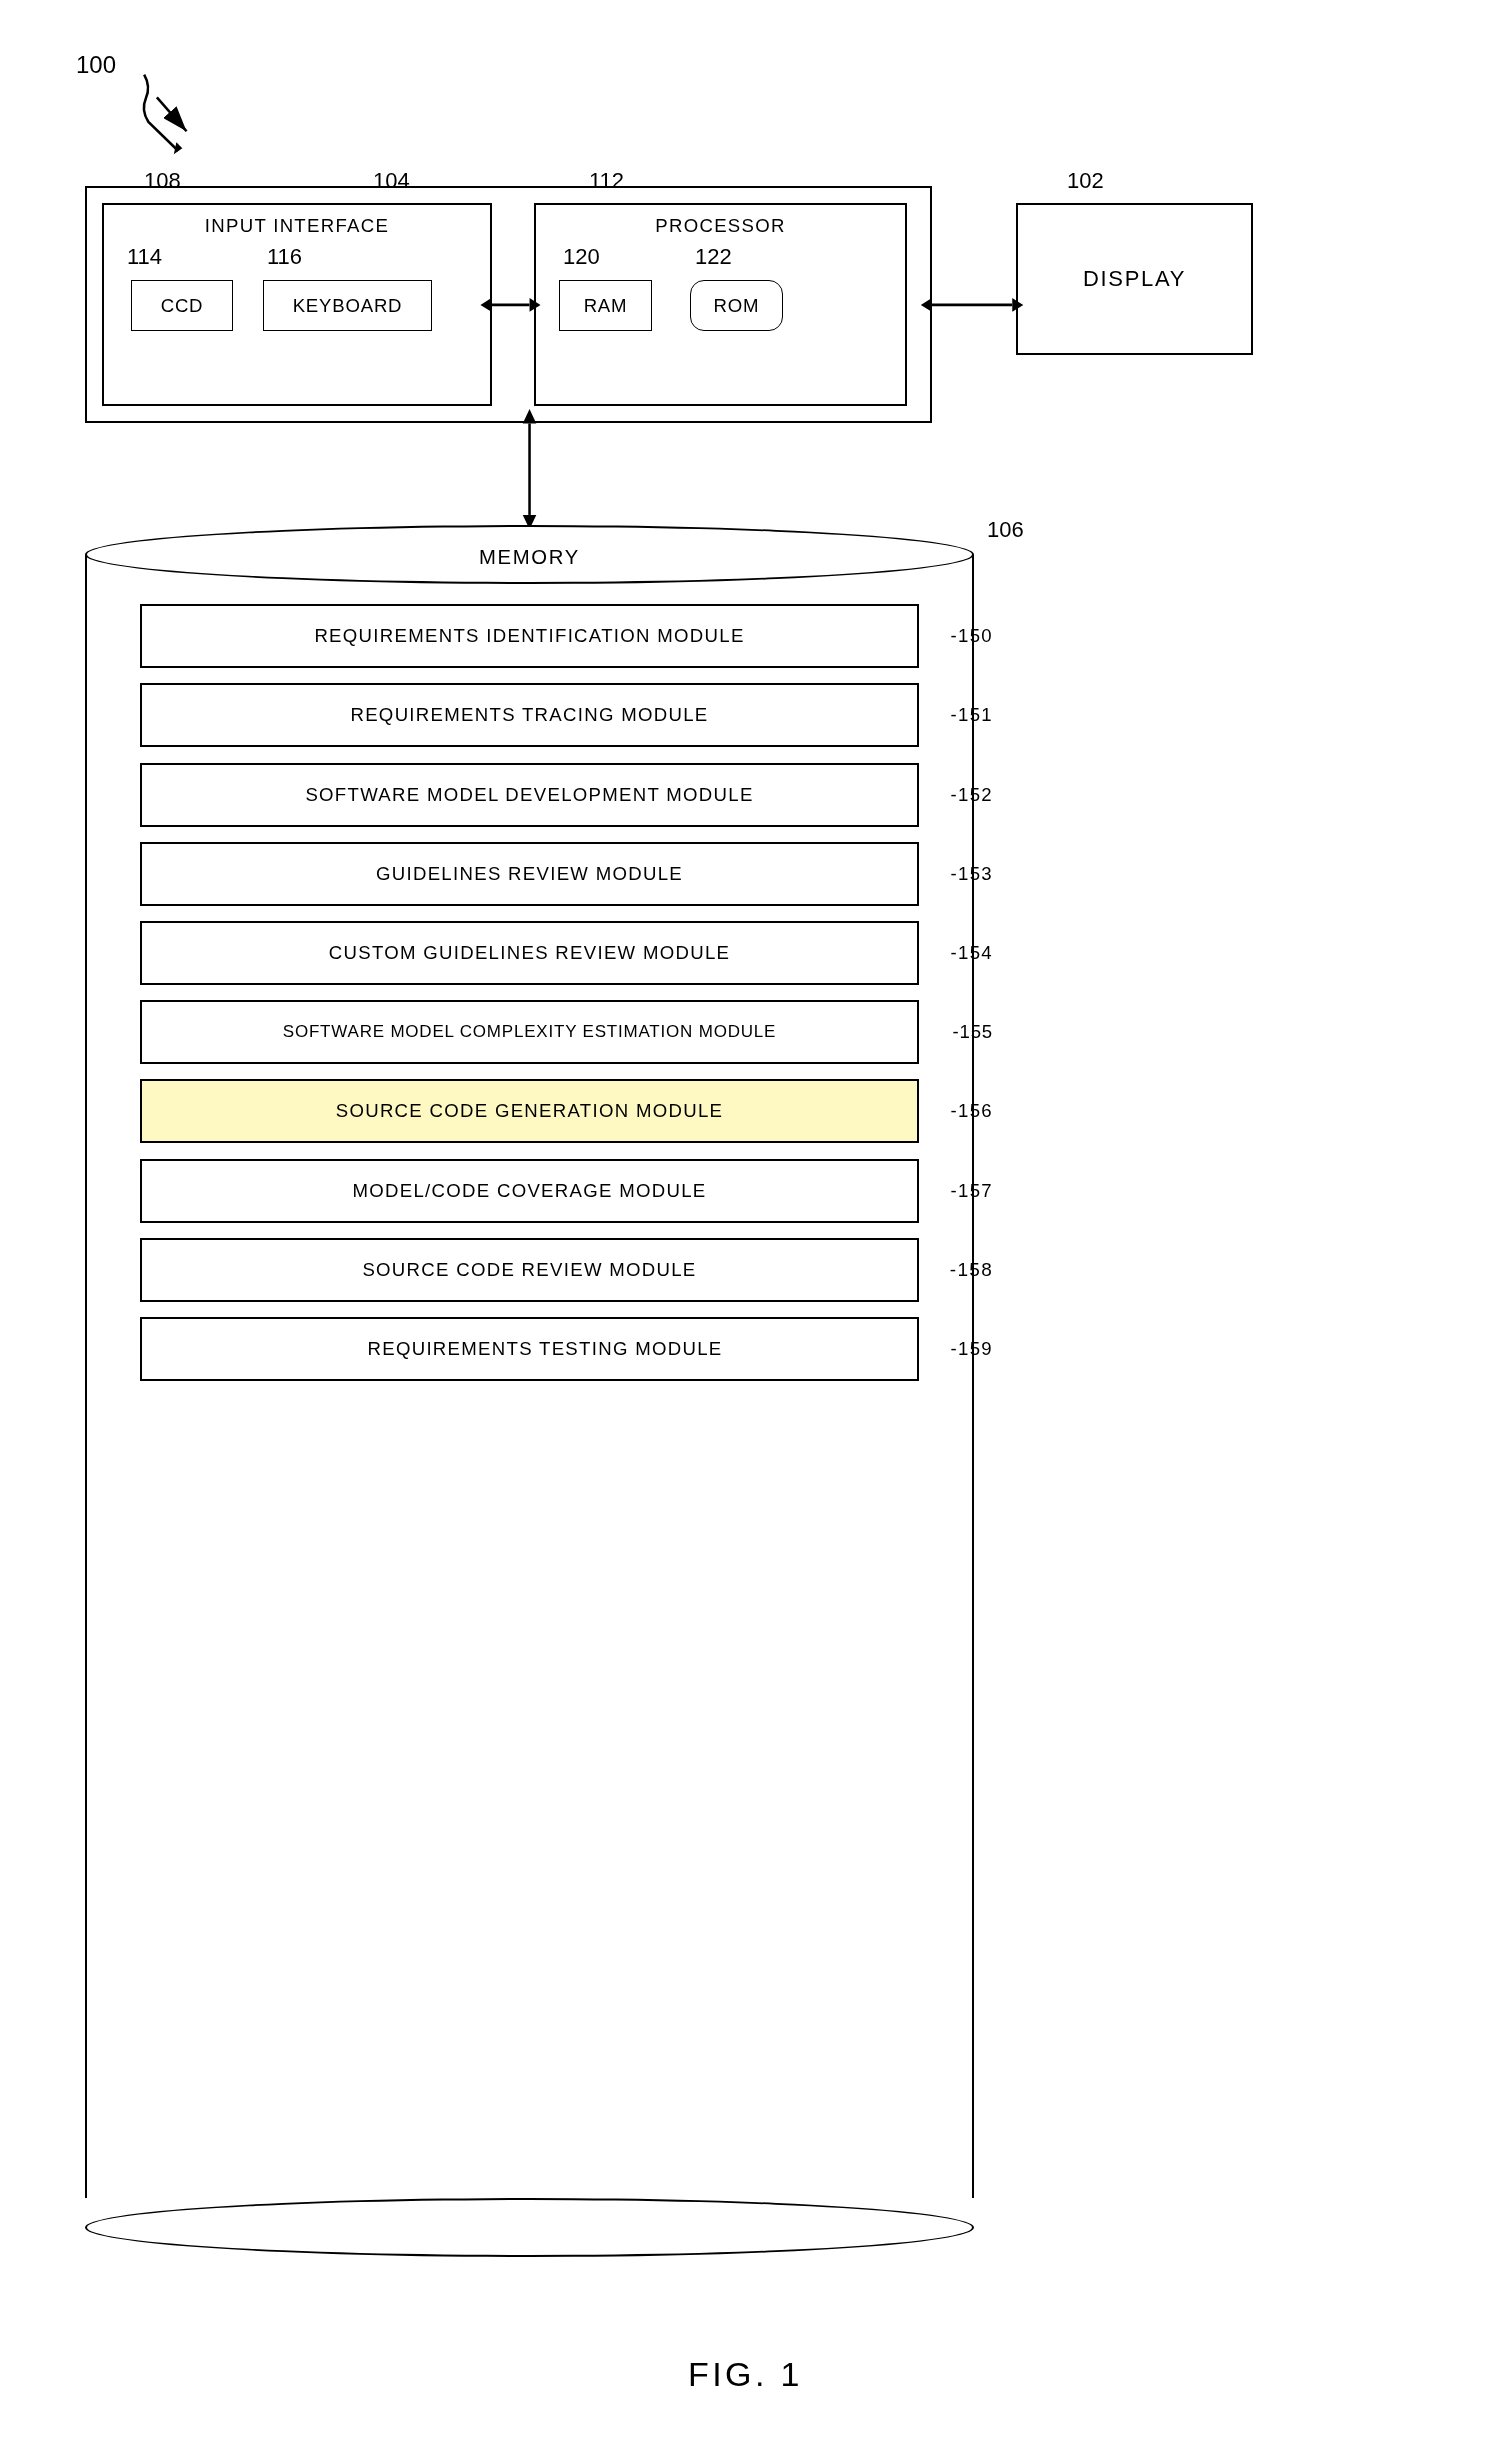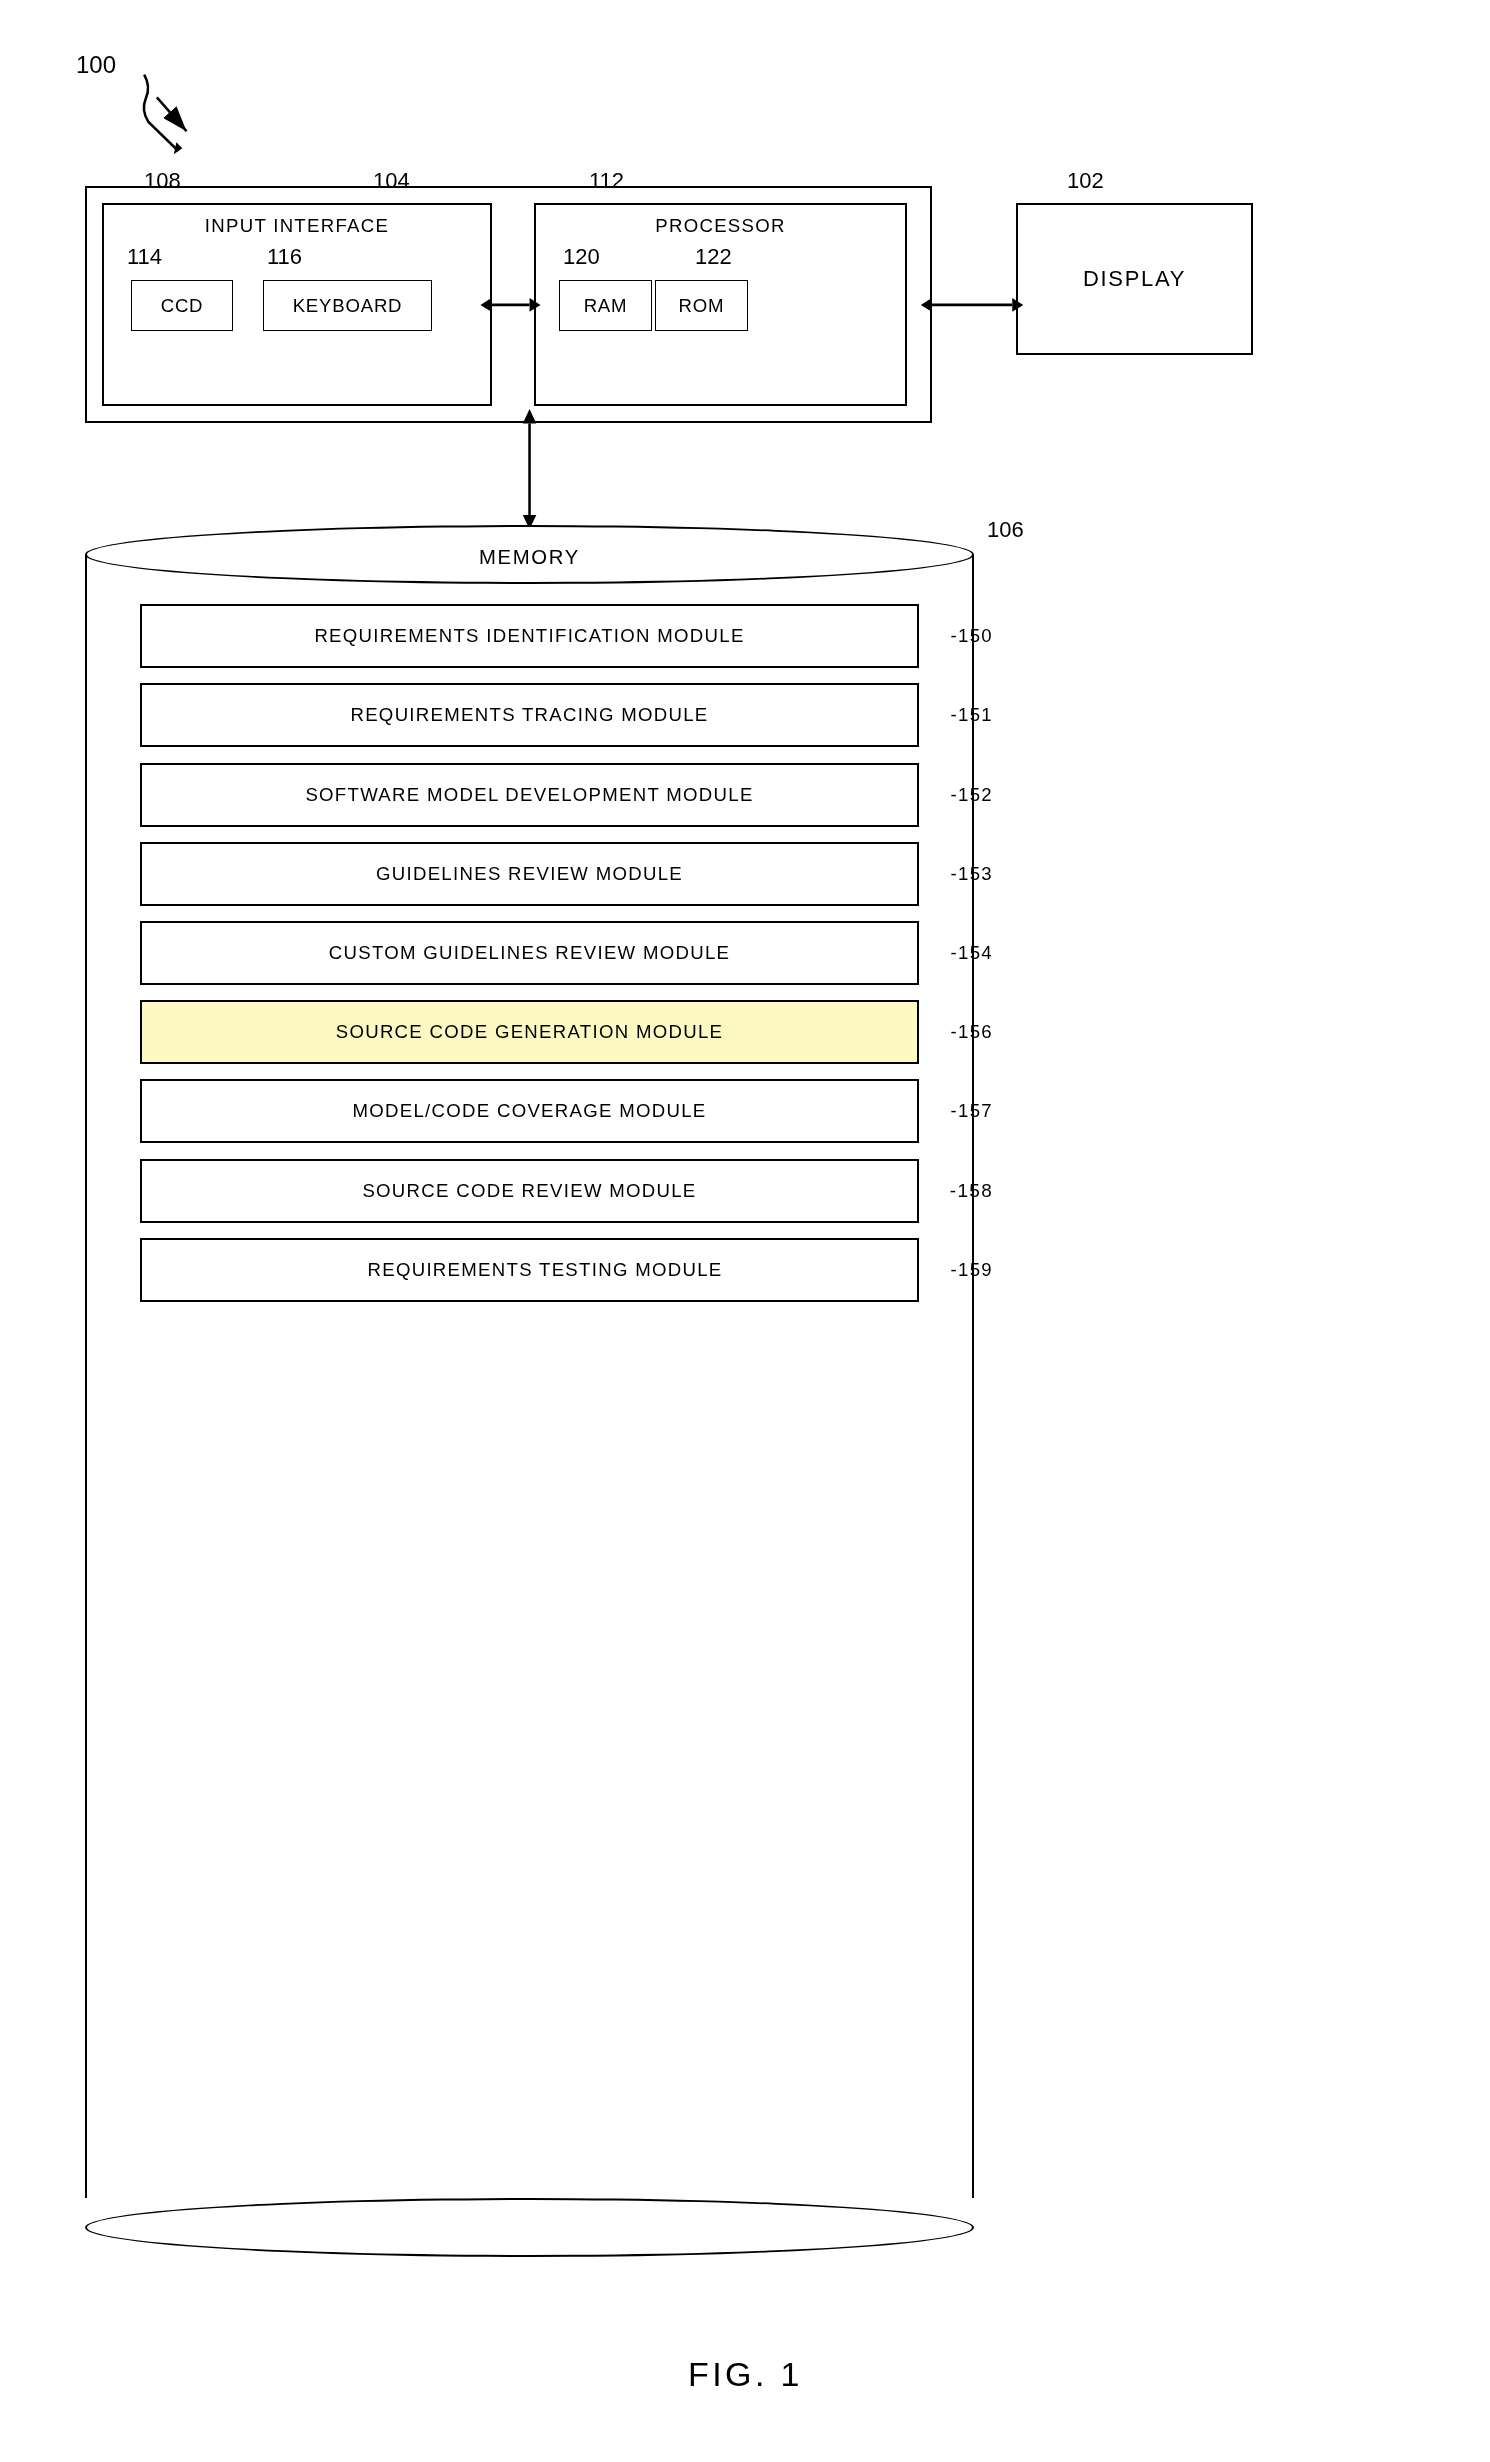--- a/index.html
+++ b/index.html
@@ -109,23 +109,24 @@
     .ram-box {
       top: 280px;
       left: 559px;
       width: 93px;
       height: 51px;
     }
 
     
     .rom-box {
       top: 280px;
-      left: 655px;
+      left: 690px;
       width: 93px;
       height: 51px;
+      border-radius: 14px;
     }
 
     
     .fig-label {
       position: absolute;
       bottom: 68px;
       left: 50%;
       transform: translateX(-50%);
       font-size: 34px;
       font-family: Arial, sans-serif;
@@ -250,20 +251,24 @@
       <div style="position:relative; width:779px; height:64px; border:2.1px solid #000; margin:15.2px auto; display:flex; align-items:center; justify-content:center; font-size:18.6px; letter-spacing:1.3px; background:#fff;">
         <span>GUIDELINES REVIEW MODULE</span>
         <span style="position:absolute; right:-76px; font-size:18.6px;">-153</span>
       </div>
 
       <div style="position:relative; width:779px; height:64px; border:2.1px solid #000; margin:15.2px auto; display:flex; align-items:center; justify-content:center; font-size:18.6px; letter-spacing:1.3px; background:#fff;">
         <span>CUSTOM GUIDELINES REVIEW MODULE</span>
         <span style="position:absolute; right:-76px; font-size:18.6px;">-154</span>
       </div>
 
+      <div style="position:relative; width:779px; height:64px; border:2.1px solid #000; margin:15.2px auto; display:flex; align-items:center; justify-content:center; font-size:17px; letter-spacing:0.8px; background:#fff;">
+        <span>SOFTWARE MODEL COMPLEXITY ESTIMATION MODULE</span>
+        <span style="position:absolute; right:-76px; font-size:18.6px;">-155</span>
+      </div>
 
       <div style="position:relative; width:779px; height:64px; border:2.1px solid #000; margin:15.2px auto; display:flex; align-items:center; justify-content:center; font-size:18.6px; letter-spacing:1.3px; background:#fef9c3;">
         <span>SOURCE CODE GENERATION MODULE</span>
         <span style="position:absolute; right:-76px; font-size:18.6px;">-156</span>
       </div>
 
       <div style="position:relative; width:779px; height:64px; border:2.1px solid #000; margin:15.2px auto; display:flex; align-items:center; justify-content:center; font-size:18.6px; letter-spacing:1.3px; background:#fff;">
         <span>MODEL/CODE COVERAGE MODULE</span>
         <span style="position:absolute; right:-76px; font-size:18.6px;">-157</span>
       </div>

